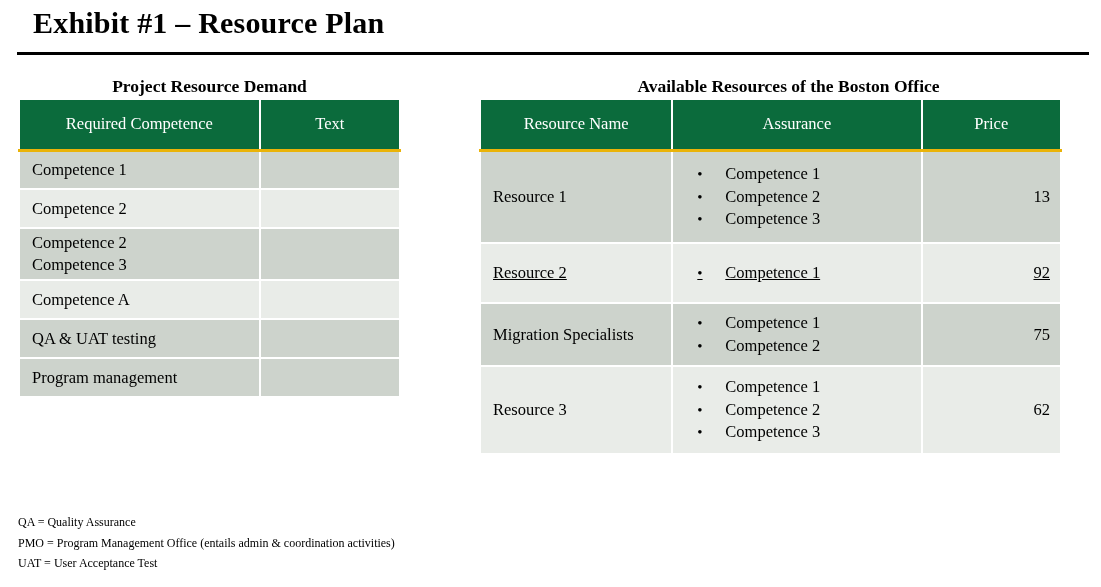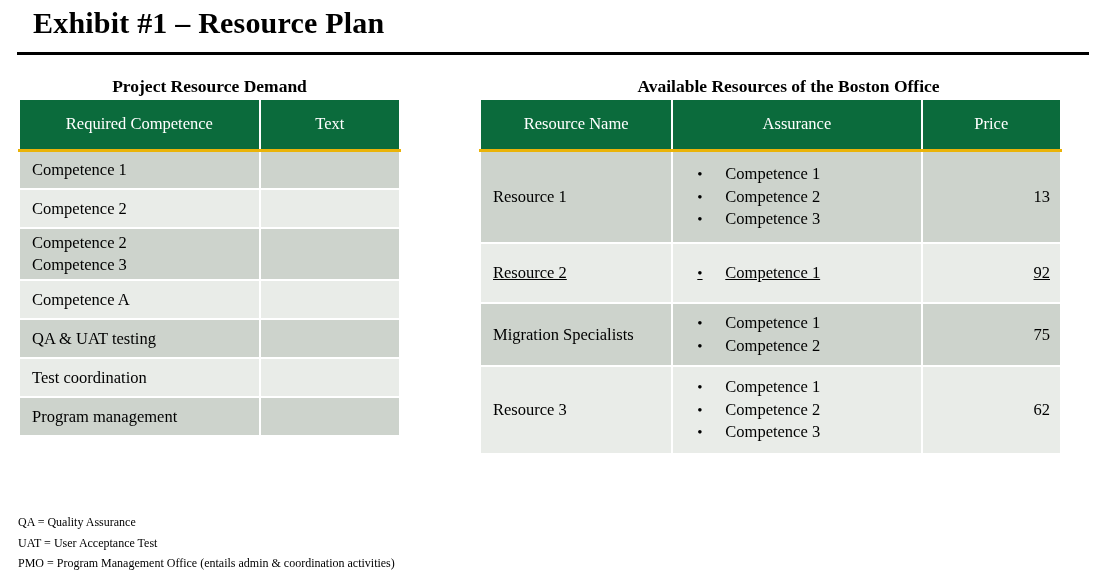--- a/index.html
+++ b/index.html
@@ -103,24 +103,20 @@
       <td></td>
     </tr>
     <tr class="band-light">
       <td class="comp">Competence A</td>
       <td></td>
     </tr>
     <tr class="band-dark">
       <td class="comp">QA &amp; UAT testing</td>
       <td></td>
     </tr>
-    <tr class="band-light">
-      <td class="comp">Test coordination</td>
-      <td></td>
-    </tr>
     <tr class="band-dark">
       <td class="comp">Program management</td>
       <td></td>
     </tr>
   </tbody>
     </table>
 </div>
 
 <div class="tbl-wrap right">
   <table class="rt">
@@ -194,15 +190,15 @@
             </div>
       </td>
       <td class="price">62</td>
     </tr>
   </tbody>
     </table>
 </div>
 
 <div class="footnotes">
   <div>QA = Quality Assurance</div>
+  <div>PMO = Program Management Office (entails admin &amp; coordination activities)</div>
   <div>UAT = User Acceptance Test</div>
-  <div>PMO = Program Management Office (entails admin &amp; coordination activities)</div>
 </div>
 
 </body></html>

